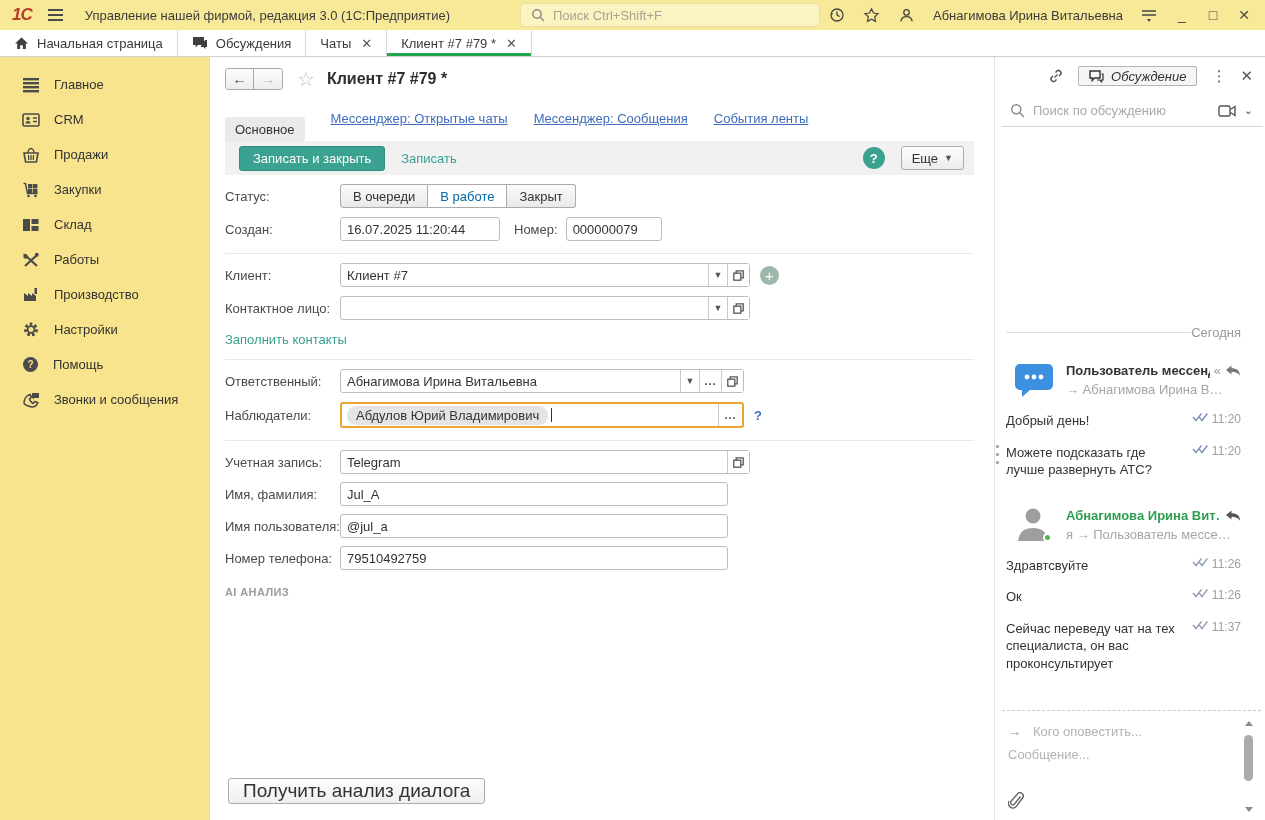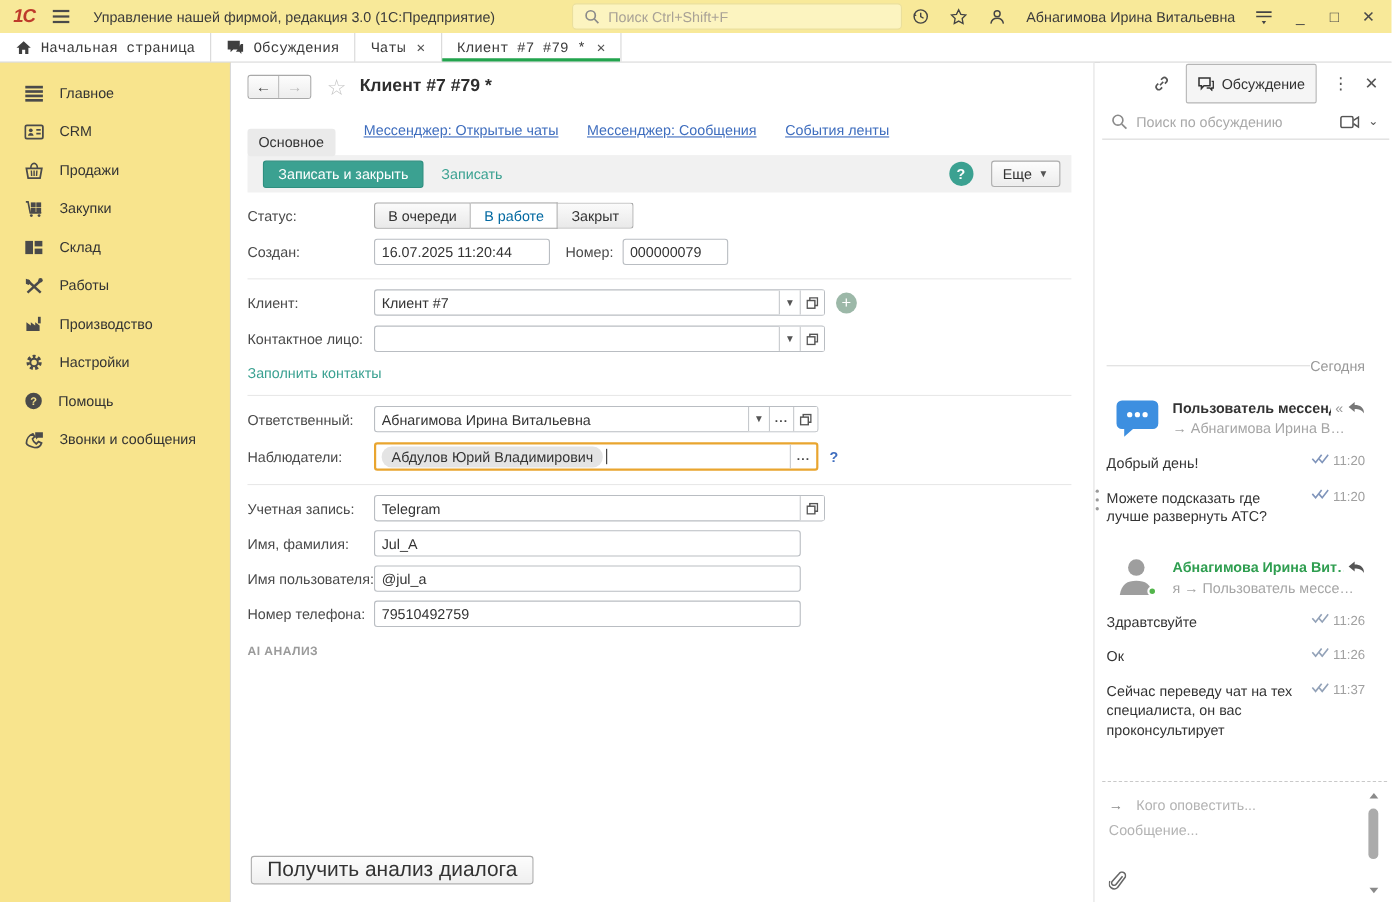--- a/index.html
+++ b/index.html
@@ -21,21 +21,21 @@
     font-size:13px; color:#555; font-family:"Liberation Sans", sans-serif; }
   .tb-search input::placeholder { color:#A9A296; }
   .tb-right { margin-left:auto; display:flex; align-items:center; gap:17px; padding-right:14px; }
   .tb-ic { width:18px; height:18px; display:flex; align-items:center; justify-content:center;
     color:#444; cursor:pointer; }
   .tb-user { color:#3B3B3B; }
   .winbtn { width:14px; text-align:center; color:#4A4A4A; cursor:pointer; font-size:14px; }
 
   
   #tabbar { position:absolute; left:0; top:30px; width:1265px; height:27px; background:#fff;
-    border-bottom:1px solid #CFCFCF; display:flex;font-family:Liberation Mono, monospace; }
+    border-bottom:1px solid #CFCFCF; display:flex; }
   .tab { display:flex; align-items:center; gap:8px; padding:0 14px; border-right:1px solid #D8D8D8;
     color:#3A3A3A; cursor:pointer; position:relative; }
   .tab.active { box-shadow: inset 0 -3px 0 #23A44E; }
   .tab .x { color:#555; font-size:13px; margin-left:2px; }
 
   
   #sidebar { position:absolute; left:0; top:57px; width:210px; height:763px;
     background:#F8E48D; border-right:1px solid #D9D9D9; padding-top:10px; }
   .side-item { height:35px; display:flex; align-items:center; gap:14px; padding-left:22px;
     color:#333; cursor:pointer; }
@@ -110,22 +110,22 @@
   
   #splitter { position:absolute; left:995px; top:57px; width:5px; height:763px; cursor:col-resize; }
   #splitter .dots { position:absolute; left:1px; top:388px; display:flex; flex-direction:column; gap:5px; }
   #splitter .dots i { width:3px; height:3px; border-radius:50%; background:#9A9A9A; display:block; }
 
   
   #panel { position:absolute; left:1000px; top:57px; width:265px; height:763px; background:#fff;
     display:flex; flex-direction:column; }
   .p-head { height:38px; display:flex; align-items:center; justify-content:flex-end; gap:14px;
     padding:0 12px 0 8px; }
-  .p-btn { height:36px; border:1px solid #B5B5B5; border-radius:2px; background:#F5F5F5;
-    display:flex; align-items:center; gap:7px; padding:0 10px; cursor:pointer; color:#333; }
+  .p-btn { height:20px; border:1px solid #B5B5B5; border-radius:2px; background:#F5F5F5;
+    display:flex; align-items:center; gap:7px; padding:0 10px; cursor:pointer; color:#333;font-style:italic; }
   .kebab { color:#555; font-size:15px; cursor:pointer; letter-spacing:0; }
   .p-close { color:#555; cursor:pointer; font-size:15px; }
   .p-search { height:32px; display:flex; align-items:center; gap:8px; padding:0 10px 0 8px;
     border-bottom:1px solid #D7D7D7; margin:0 2px; }
   .p-search input { flex:1; border:none; outline:none; font-size:13px; color:#555;
     font-family:"Liberation Sans",sans-serif; }
   .p-search input::placeholder { color:#A9A9A9; }
 
   .chat { flex:1; overflow:hidden; padding:0 24px 0 6px; position:relative; }
   .day-divider { margin-top:198px; display:flex; align-items:center; color:#999; }

